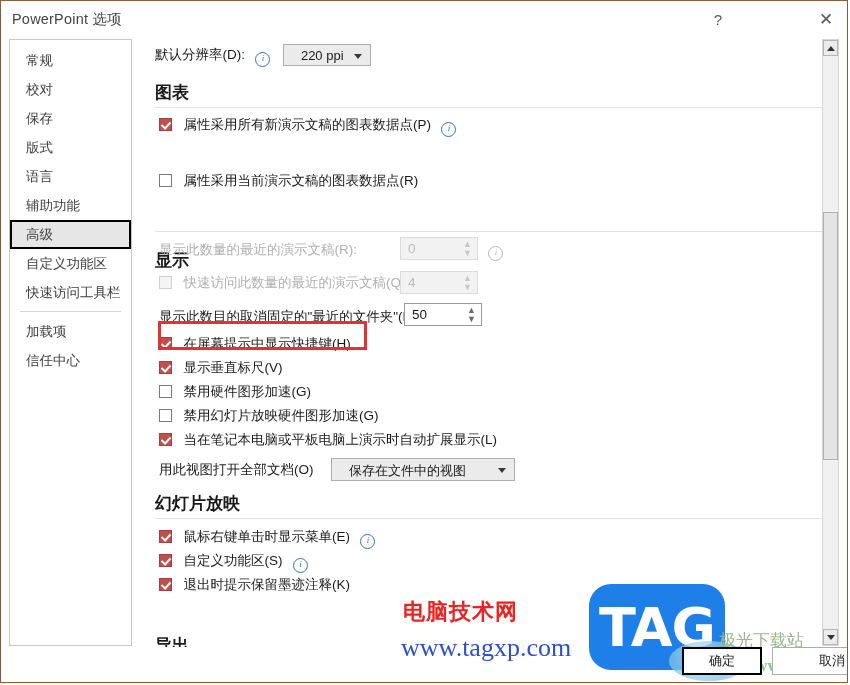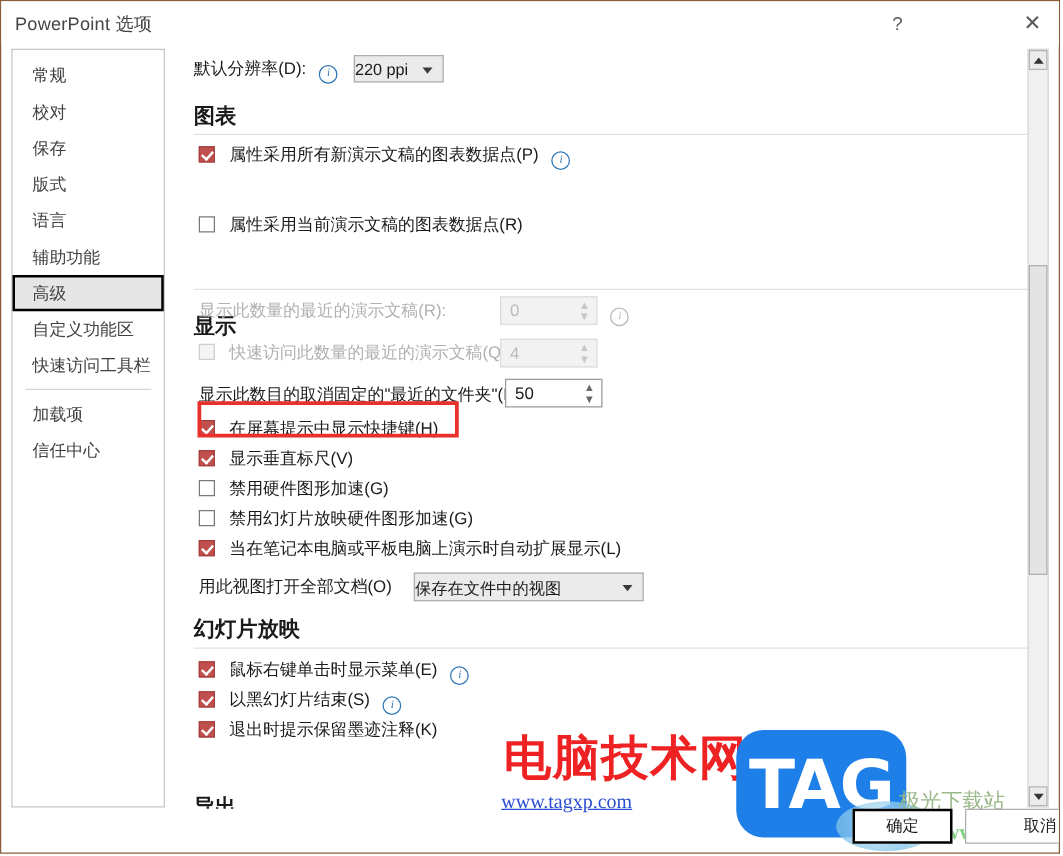--- a/index.html
+++ b/index.html
@@ -102,21 +102,21 @@
     text-align: center; font-family: "Liberation Serif", serif;
     vertical-align: -2px; margin-left: 6px; font-style: italic;
   }
   .info.dim { border-color: #b8b8b8; color: #b8b8b8; }
   
   .combo {
     display: inline-block; height: 22px; line-height: 22px;
     background: #ebebeb; border: 1px solid #adadad;
     box-sizing: border-box; position: relative;
     font-size: 13px; color: #1a1a1a;
-    padding: 0 26px 0 0; vertical-align: middle;
+    padding: 0 26px 0 17px; vertical-align: middle;
   }
   .combo .arr {
     position: absolute; right: 8px; top: 9px;
     width: 0; height: 0;
     border-left: 4px solid transparent;
     border-right: 4px solid transparent;
     border-top: 5px solid #3a3a3a;
   }
   .ppt-ico {
     display: inline-block; width: 14px; height: 15px;
@@ -186,29 +186,28 @@
     position: absolute; height: 28px; width: 80px;
     background: #ffffff; border: 1px solid #adadad;
     box-sizing: border-box;
     font-size: 13px; color: #1a1a1a;
     display: flex; align-items: center; justify-content: center;
   }
   .btn.primary { border: 2px solid #000000; }
   
   .wm { position: absolute; pointer-events: none; }
   .wm-cn {
-    left: 402px; top: 580px;
-    font-size: 38px; font-weight: bold; color: #ee2222;
+    left: 402px; top: 596px;
+    font-size: 22px; font-weight: bold; color: #ee2222;
     font-family: Liberation Sans, sans-serif; letter-spacing: 1px;
   }
   .wm-url {
     left: 400px; top: 632px;
-    font-size: 16px; color: #2b4fcf;
+    font-size: 26px; color: #2b4fcf;
     font-family: "Liberation Serif", serif;
-    text-decoration: underline;
   }
   .wm-tag {
     left: 588px; top: 583px;
     width: 136px; height: 86px;
     background: #1e7fe8; border-radius: 22px;
     color: #ffffff; font-size: 54px; font-weight: bold;
     display: flex; align-items: center; justify-content: center;
     font-family: "DejaVu Sans", sans-serif; letter-spacing: -1px;
   }
   .wm-jg {
@@ -350,21 +349,21 @@
     <div class="section-h" style="left:14px; top:455px;">幻灯片放映</div>
     <div class="divider" style="top:481px;"></div>
 
     <div class="row" style="left:18px; top:490px;">
       <span class="cb on"></span>
       <span class="lbl">鼠标右键单击时显示菜单(E)</span>
       <span class="info">i</span>
     </div>
     <div class="row" style="left:18px; top:514px;">
       <span class="cb on"></span>
-      <span class="lbl">以黑幻灯片结束(S)</span>
+      <span class="lbl">自定义功能区(S)</span>
       <span class="info">i</span>
     </div>
     <div class="row" style="left:18px; top:538px;">
       <span class="cb on"></span>
       <span class="lbl">退出时提示保留墨迹注释(K)</span>
     </div>
 
     <div class="section-h" style="left:14px; top:597px;">导出</div>
   </div>
 

